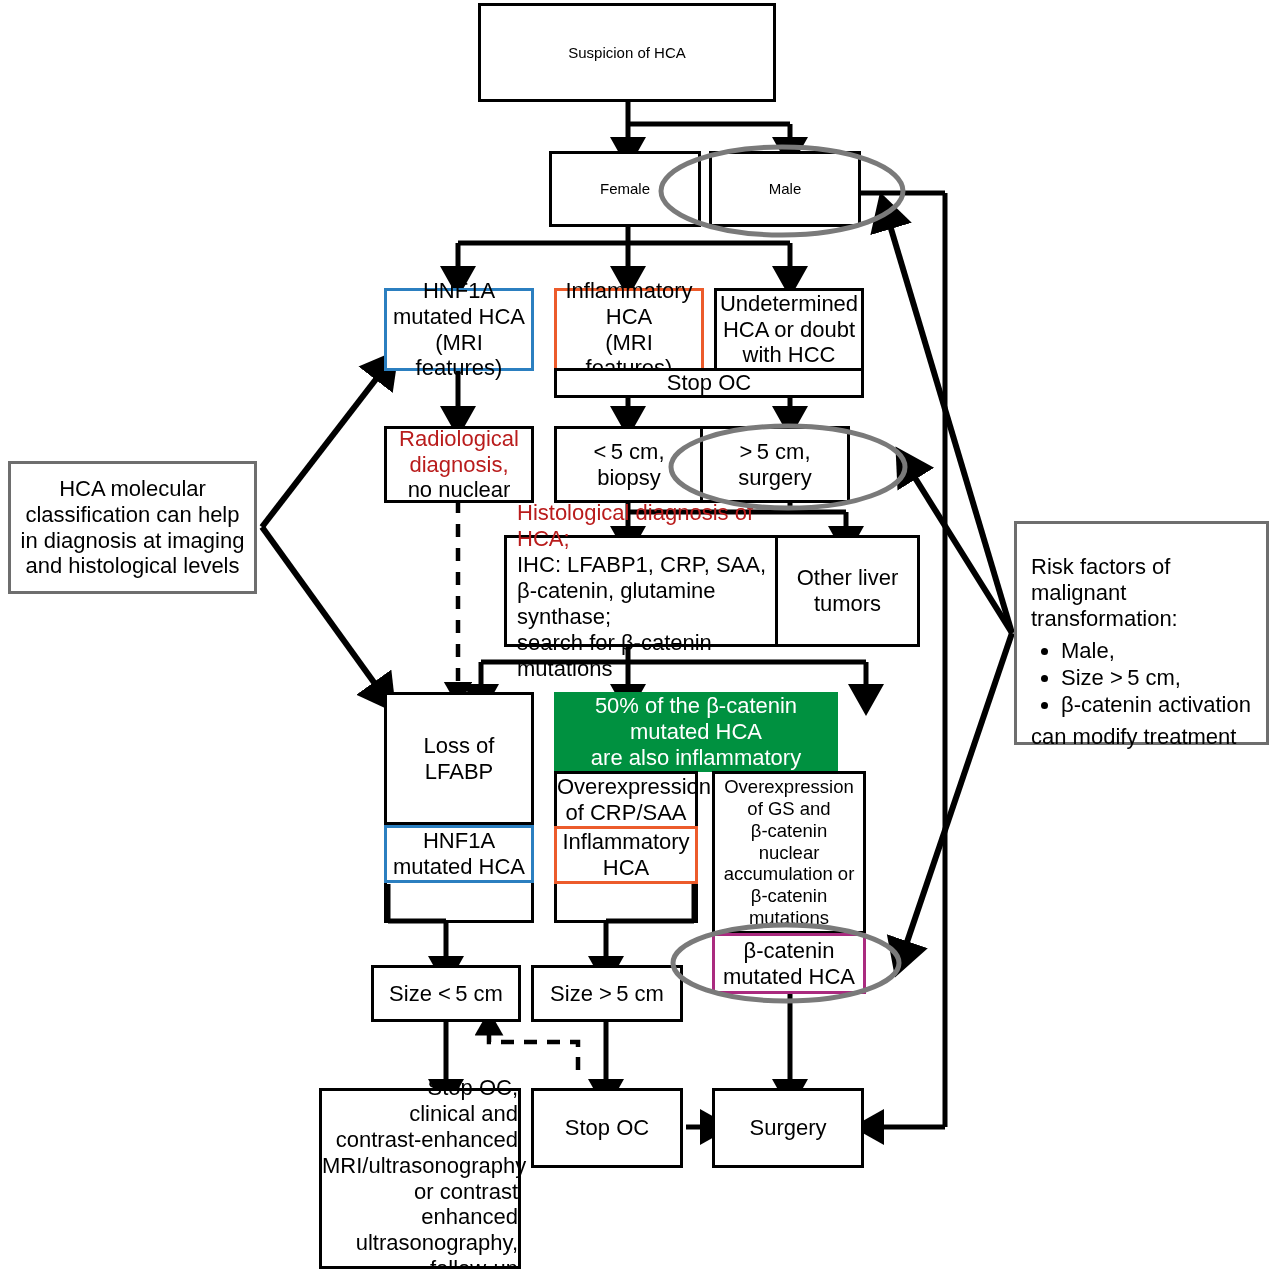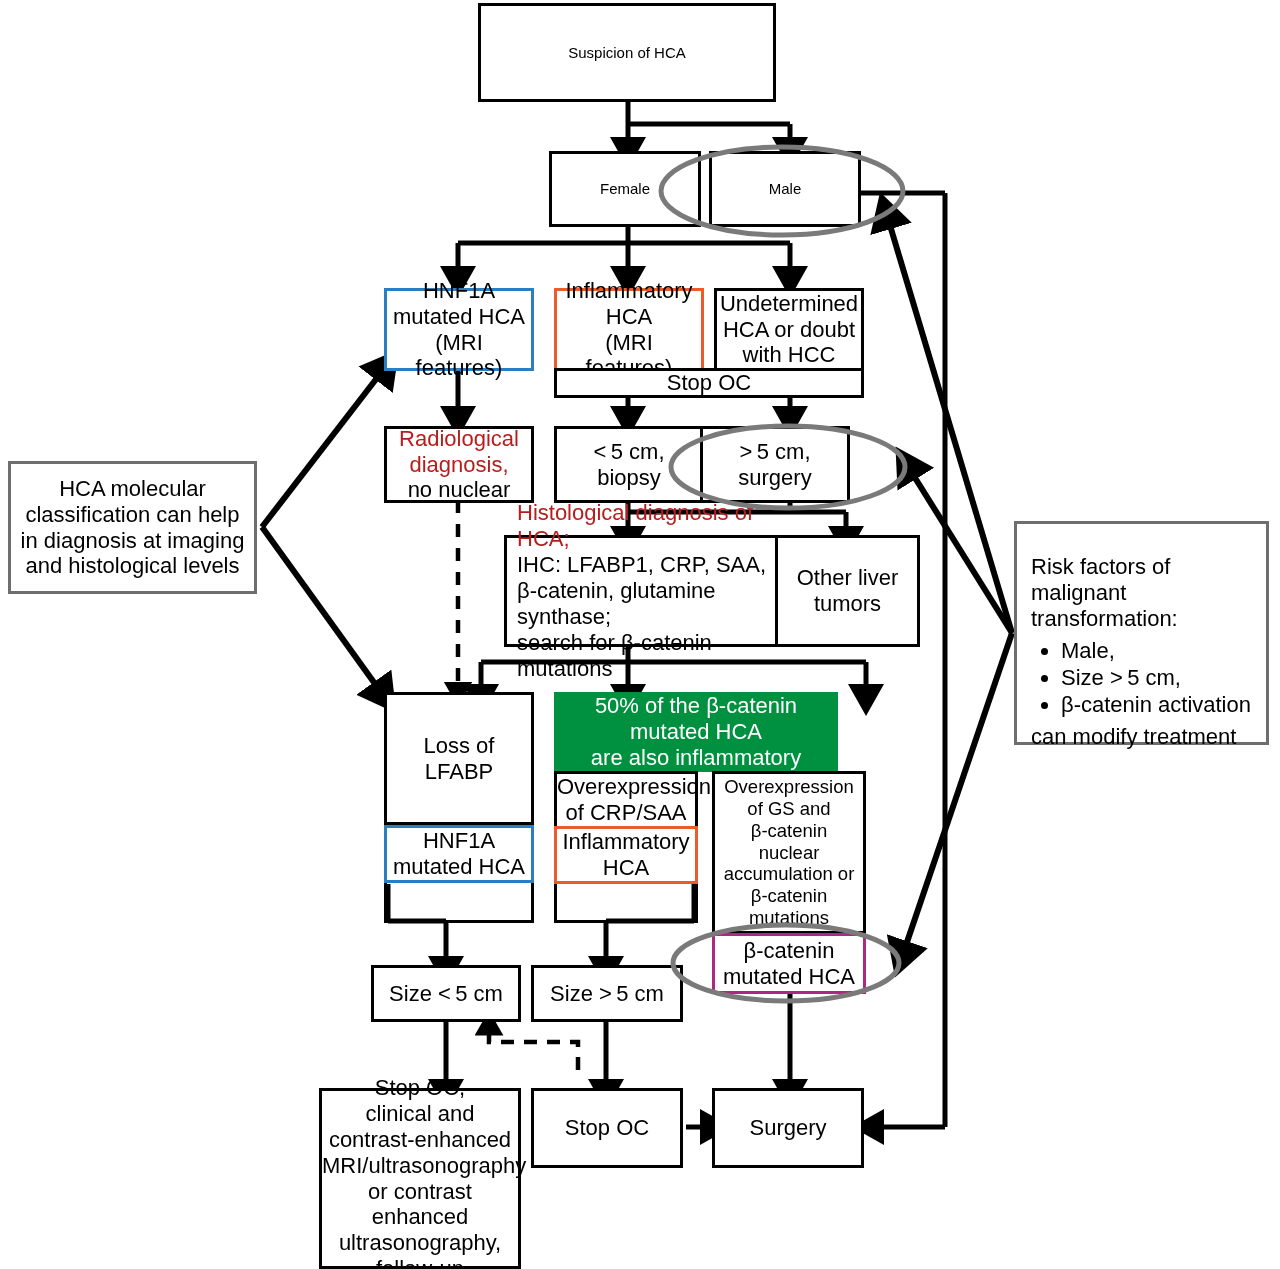--- a/index.html
+++ b/index.html
@@ -184,21 +184,21 @@
     <span class="txt"><span>β-catenin</span><br><span>mutated HCA</span></span>
   </div>
 
   <div class="node f19" style="left:371px;top:965px;width:150px;height:57px;">
     <span class="txt">Size &lt; 5 cm</span>
   </div>
   <div class="node f19" style="left:531px;top:965px;width:152px;height:57px;">
     <span class="txt">Size &gt; 5 cm</span>
   </div>
 
-  <div class="node f19" style="left:319px;top:1088px;width:202px;height:181px;">
+  <div class="node f19" style="left:319px;top:1088px;width:202px;height:181px;text-align:right;">
     <span class="txt"><span>Stop OC,</span><br><span>clinical and</span><br><span>contrast-enhanced</span><br><span>MRI/ultrasonography</span><br><span>or contrast enhanced</span><br><span>ultrasonography,</span><br><span>follow-up</span></span>
   </div>
   <div class="node f19" style="left:531px;top:1088px;width:152px;height:80px;">
     <span class="txt">Stop OC</span>
   </div>
   <div class="node f19" style="left:712px;top:1088px;width:152px;height:80px;">
     <span class="txt">Surgery</span>
   </div>
 
   <div class="node grayframe f19" style="left:8px;top:461px;width:249px;height:133px;">

